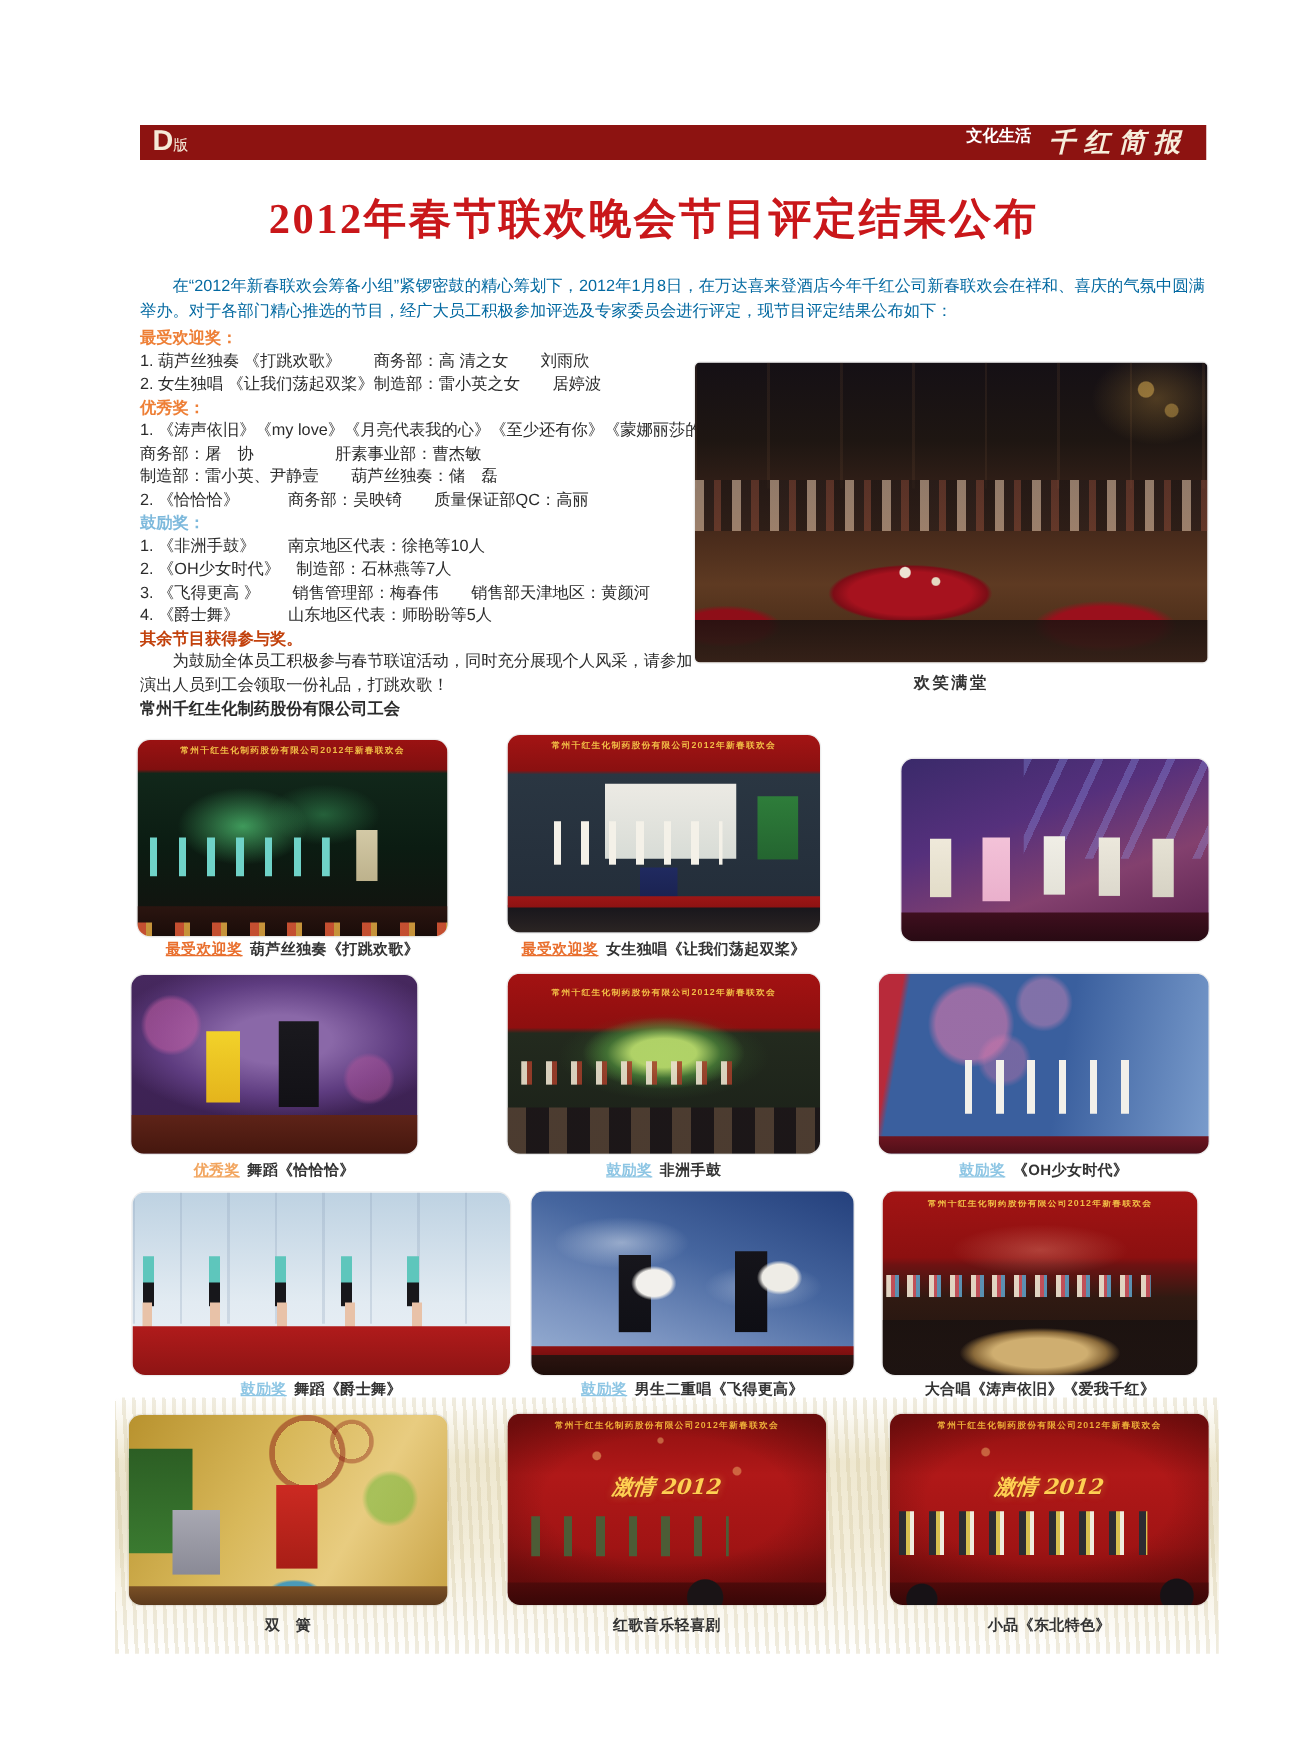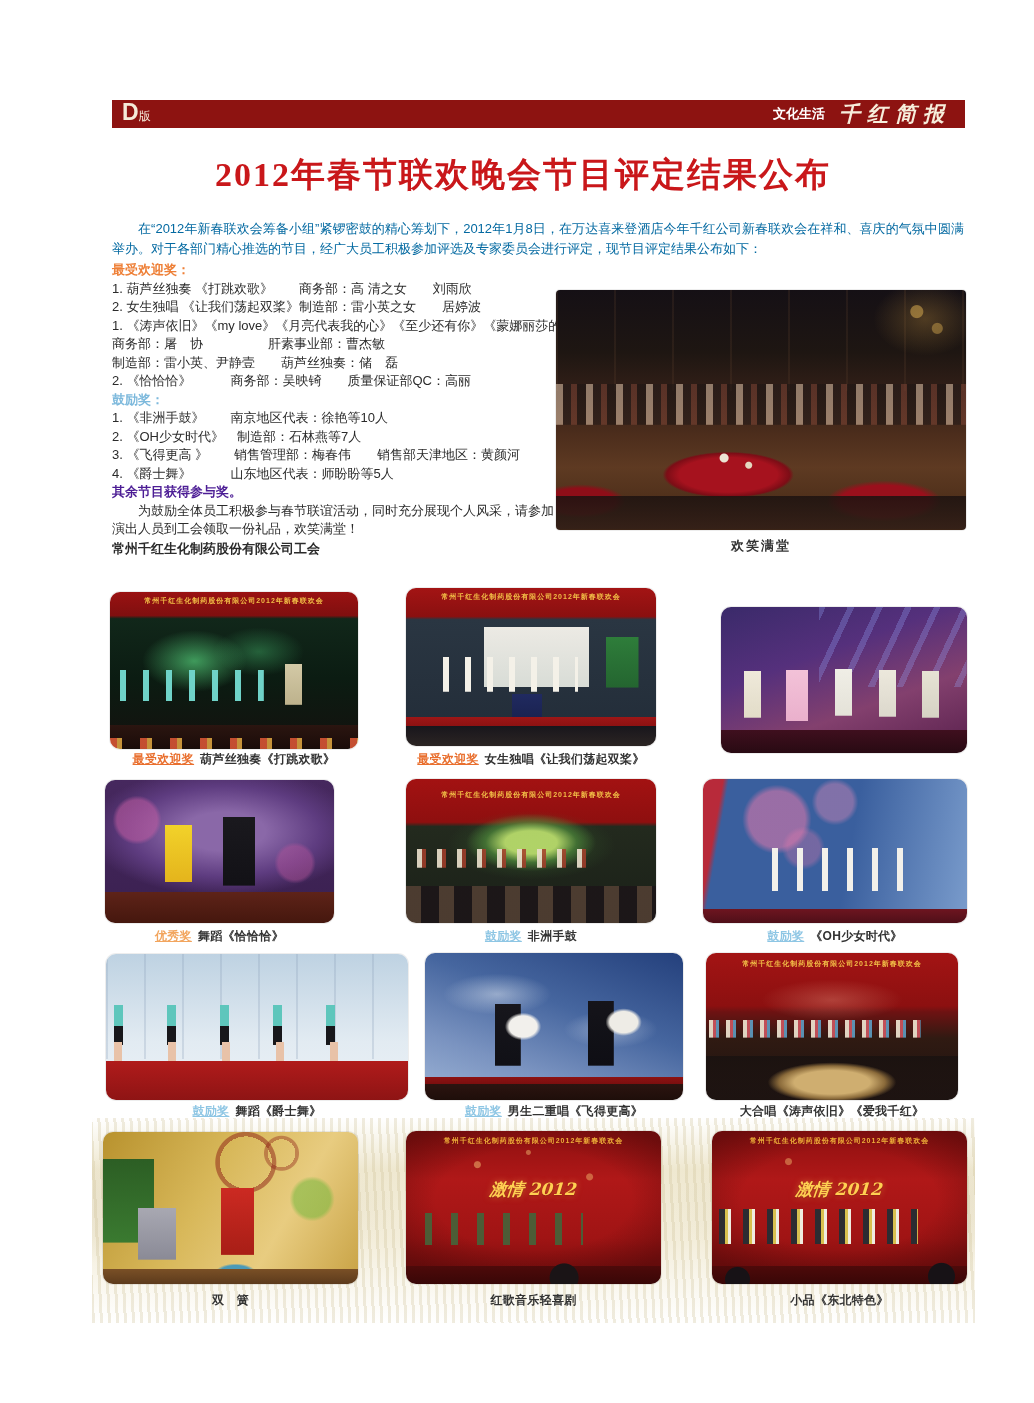--- a/index.html
+++ b/index.html
@@ -5,21 +5,21 @@
   html,body{margin:0;padding:0;background:#ffffff;}
   .page{position:relative;width:1034px;height:1403px;margin:0 auto;background:#fff;overflow:hidden;
         font-family:"Liberation Sans","DejaVu Sans",sans-serif;padding-left:12px;}
 
   
   .masthead{position:absolute;left:112px;top:100px;width:853px;height:28px;
             display:flex;align-items:center;justify-content:space-between;}
   .edition{color:#f5ead8;padding-left:10px;line-height:28px;white-space:nowrap;}
   .ed-d{font-size:23px;font-weight:bold;}
   .ed-ban{font-size:12px;}
-  .mast-right{display:flex;align-items:center;padding-right:14px;white-space:nowrap;}
+  .mast-right{display:flex;align-items:flex-start;padding-right:14px;white-space:nowrap;}
   .mast-section{color:#fff;font-size:13px;font-weight:bold;margin-right:14px;}
   .mast-paper{color:#f7eedc;font-size:21px;font-weight:bold;font-style:italic;
               letter-spacing:7px;font-family:"DejaVu Serif","Liberation Serif",serif;}
 
   
   .title{position:absolute;left:0;top:152px;width:100%;margin:0;text-align:center;
          font-size:34px;font-weight:900;letter-spacing:2px;
          font-family:"Liberation Serif","DejaVu Serif",serif;}
   .intro{position:absolute;left:112px;top:219px;width:852px;margin:0;
          font-size:13px;line-height:20px;color:#0369a1;text-indent:2em;text-align:justify;}
@@ -200,31 +200,32 @@
   </header>
 
   <h1 class="title" style="color: rgb(201, 23, 26);">2012年春节联欢晚会节目评定结果公布</h1>
 
   <p class="intro">在“2012年新春联欢会筹备小组”紧锣密鼓的精心筹划下，2012年1月8日，在万达喜来登酒店今年千红公司新春联欢会在祥和、喜庆的气氛中圆满举办。对于各部门精心推选的节目，经广大员工积极参加评选及专家委员会进行评定，现节目评定结果公布如下：</p>
 
   <section class="awards">
     <div class="hd" style="color: rgb(238, 127, 54);">最受欢迎奖：</div>
     <div class="ln">1. 葫芦丝独奏 《打跳欢歌》　　商务部：高 清之女　　刘雨欣</div>
     <div class="ln">2. 女生独唱 《让我们荡起双桨》制造部：雷小英之女　　居婷波</div>
+    <div class="hd" style="color: rgb(238, 127, 54);">优秀奖：</div>
     <div class="ln">1. 《涛声依旧》《my love》《月亮代表我的心》《至少还有你》《蒙娜丽莎的眼睛》</div>
     <div class="ln">商务部：屠　协　　　　　肝素事业部：曹杰敏</div>
     <div class="ln">制造部：雷小英、尹静壹　　葫芦丝独奏：储　磊</div>
     <div class="ln">2. 《恰恰恰》　　　商务部：吴映锜　　质量保证部QC：高丽</div>
     <div class="hd" style="color: rgb(125, 185, 220);">鼓励奖：</div>
     <div class="ln">1. 《非洲手鼓》　　南京地区代表：徐艳等10人</div>
     <div class="ln">2. 《OH少女时代》　制造部：石林燕等7人</div>
     <div class="ln">3. 《飞得更高 》　　销售管理部：梅春伟　　销售部天津地区：黄颜河</div>
     <div class="ln">4. 《爵士舞》　　　山东地区代表：师盼盼等5人</div>
-    <div class="hd" style="color: #4c1d95;">其余节目获得参与奖。</div>
-    <p class="closing">为鼓励全体员工积极参与春节联谊活动，同时充分展现个人风采，请参加演出人员到工会领取一份礼品，欢笑满堂！</p>
+    <div class="hd" style="color: #c2410c;">其余节目获得参与奖。</div>
+    <p class="closing">为鼓励全体员工积极参与春节联谊活动，同时充分展现个人风采，请参加演出人员到工会领取一份礼品，打跳欢歌！</p>
     <div class="signature">常州千红生化制药股份有限公司工会</div>
   </section>
 
   <div class="photo v-main" style="left:556px;top:290px;width:410px;height:240px;border-radius:4px;"></div>
   <div class="main-caption">欢笑满堂</div>
 
   <div class="watermark"></div>
 
   <div class="photo v-r1p1" style="left:110px;top:592px;width:248px;height:157px;">
     <b class="ph-banner">常州千红生化制药股份有限公司2012年新春联欢会</b>

